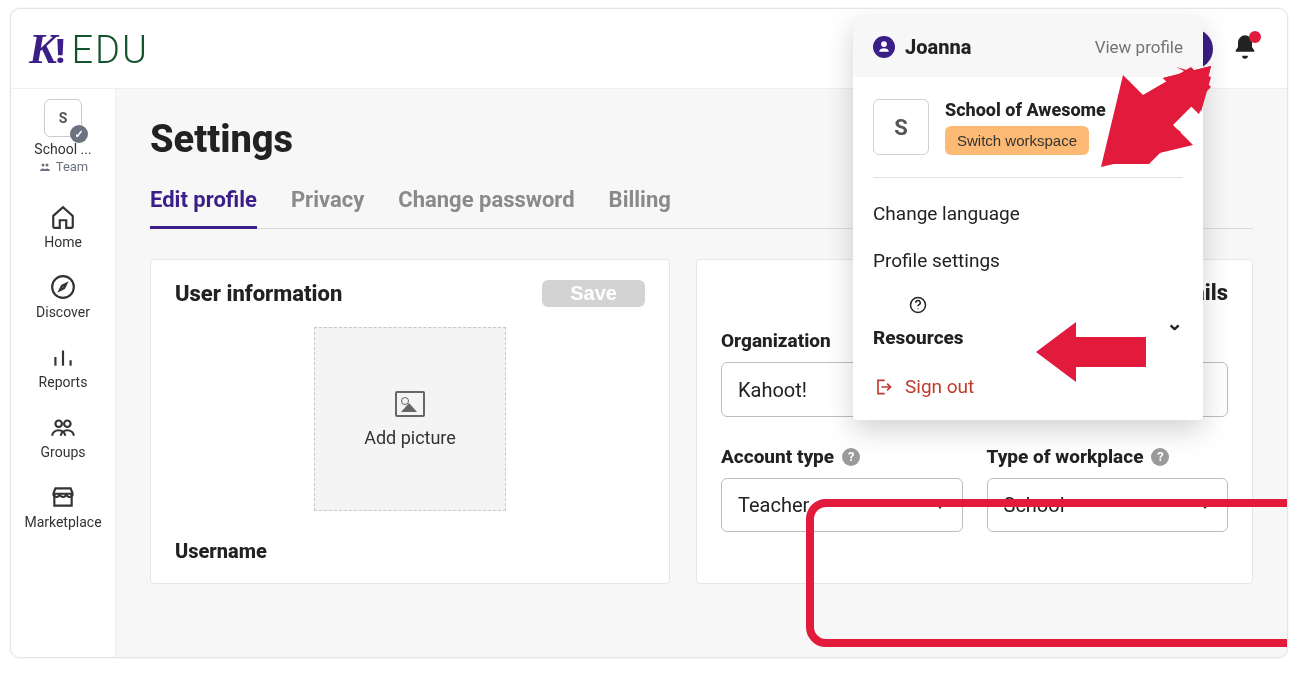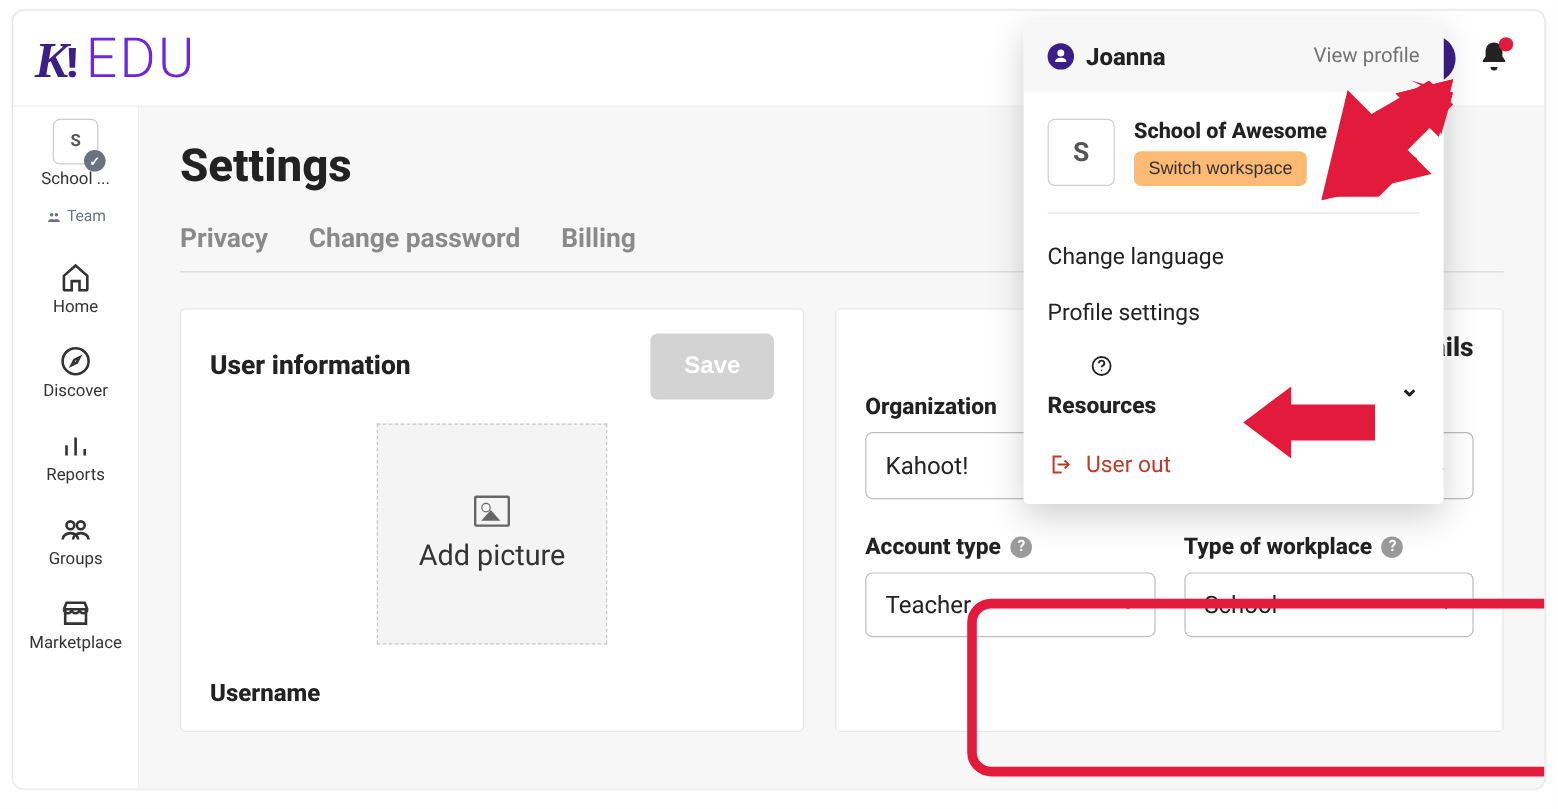--- a/index.html
+++ b/index.html
@@ -31,21 +31,21 @@
   }
   .logo {
     display: flex; align-items: baseline;
     font-weight: 900;
     color: #3b1e87;
     font-size: 36px;
     letter-spacing: 0.5px;
   }
   .logo .k { font-style: italic; font-family: Georgia, "Times New Roman", serif; font-size: 42px; margin-right: -2px; }
   .logo .excl { font-size: 34px; font-weight: 900; margin-right: 6px; }
-  .logo .edu { color: #6d28d9; font-weight: 300; font-size: 46px; letter-spacing: 2px; }
+  .logo .edu { color: #14532d; font-weight: 300; font-size: 38px; letter-spacing: 2px; }
   .topbar-spacer { flex: 1; }
   .btn-create {
     background: #1260be;
     color: #fff;
     font-weight: 800;
     font-size: 20px;
     padding: 12px 28px;
     border-radius: 6px;
     border: none;
     box-shadow: 0 2px 0 rgba(0,0,0,0.15);
@@ -90,21 +90,21 @@
     margin-bottom: 4px;
   }
   .sb-school-badge {
     position: absolute; right: -7px; bottom: -7px;
     width: 18px; height: 18px; border-radius: 50%;
     background: #6b7280; color: #fff;
     display: flex; align-items: center; justify-content: center;
     font-size: 11px;
   }
   .sb-school-name { font-size: 14px; color: #333; max-width: 80px; white-space: nowrap; overflow: hidden; text-overflow: ellipsis; text-align: center; }
-  .sb-team { display: flex; align-items: center; gap: 4px; color: #6b7280; font-size: 13px; margin-top: 16px;}
+  .sb-team { display: flex; align-items: center; gap: 4px; color: #6b7280; font-size: 13px; margin-top: 2px;}
   .sb-item {
     display: flex; flex-direction: column; align-items: center;
     color: #333; gap: 4px; margin: 12px 0;
     cursor: pointer;
     width: 100%;
   }
   .sb-item svg { width: 26px; height: 26px; stroke: #333; fill: none; stroke-width: 2; }
   .sb-item .sb-label { font-size: 14px; }
   
   .main {
@@ -130,35 +130,35 @@
   .card {
     background: #fff; border: 1px solid #e6e6e6; border-radius: 4px;
     padding: 20px 24px;
   }
   .card-left { flex: 0 0 520px; }
   .card-right { flex: 1; position: relative; }
   .card-head { display: flex; align-items: center; justify-content: space-between; margin-bottom: 20px; }
   .card-title { font-size: 22px; font-weight: 800; color: #222; text-align: right; }
   .btn-save {
     background: #d3d3d3; color: #fff; font-weight: 800;
-    border: none; border-radius: 6px; padding: 16px 28px; font-size: 20px;
+    border: none; border-radius: 6px; padding: 2px 28px; font-size: 20px;
   }
   .picture-box {
     width: 192px; height: 184px;
     border: 1px dashed #c7c7c7;
     background: #f4f4f4;
     margin: 8px auto 28px auto;
     display: flex; flex-direction: column; align-items: center; justify-content: center;
     gap: 10px; color: #333;
     cursor: pointer;
   }
   .picture-box .pic-icon { width: 30px; height: 26px; border: 2px solid #666; border-radius: 2px; position: relative; }
   .picture-box .pic-icon::before { content:''; position:absolute; left:4px; top:4px; width:6px; height:6px; border:1.5px solid #666; border-radius:50%; }
   .picture-box .pic-icon::after { content:''; position:absolute; left:4px; bottom:3px; width:0; height:0; border-left:8px solid transparent; border-right:8px solid transparent; border-bottom:9px solid #666; }
-  .picture-box .pic-label { font-size: 24px; }
+  .picture-box .pic-label { font-size: 18px; }
   .field-label { font-size: 20px; font-weight: 800; color: #222; margin-top: 12px; }
   
   .field-group { margin-top: 14px; }
   .field-row { display: flex; gap: 24px; }
   .field { flex: 1; }
   .field-caption { display: flex; align-items:center; gap:8px; font-size: 19px; font-weight: 800; color: #222; margin-bottom: 10px; }
   .help-icon { width: 18px; height: 18px; border-radius: 50%; background:#9a9a9a; color:#fff; font-size:13px; display:flex; align-items:center; justify-content:center; font-weight:700; }
   .select {
     border: 1.5px solid #bdbdbd; border-radius: 6px;
     padding: 14px 16px; font-size: 20px; color: #222;
@@ -298,20 +298,21 @@
             <path d="M3 9a3 3 0 0 0 6 0 3 3 0 0 0 6 0 3 3 0 0 0 6 0"></path>
           </svg>
         <span class="sb-label">Marketplace</span>
       </div>
     </div>
 
     <div class="main">
       <div class="page-title">Settings</div>
 
       <div class="tabs">
+        <div class="tab active">Edit profile</div>
         <div class="tab">Privacy</div>
         <div class="tab">Change password</div>
         <div class="tab">Billing</div>
       </div>
 
       <div class="cards-row">
 
         <div class="card card-left">
           <div class="card-head">
             <div class="card-title">User information</div>
@@ -413,21 +414,21 @@
           <span style="font-weight:800">Resources</span>
         </div>
         <span class="dd-chev">⌄</span>
       </div>
       <div class="dd-signout">
         <svg width="20" height="20" viewBox="0 0 24 24" fill="none" stroke-width="2">
             <path d="M14 4h-8v16h8"></path>
             <path d="M10 12h11"></path>
             <path d="M17 8l4 4-4 4"></path>
           </svg>
-        <span>User out</span>
+        <span>Sign out</span>
       </div>
     </div>
   </div>
 
   <svg class="arrow" style="left:1090px; top:58px;" width="110" height="100" viewBox="0 0 110 100">
     <polygon points="90,0 110,20 72,58 92,78 0,100 22,8 42,28" fill="#e21b3c" transform="rotate(0)"></polygon>
     <polygon points="10,95 95,10 75,0 110,10 100,45 90,25 25,90 50,95" fill="#e21b3c"></polygon>
   </svg>
   <svg class="arrow" style="left:1092px; top:55px;" width="110" height="105" viewBox="0 0 110 105">
     <path d="M10 100 L78 32 L60 14 L108 2 L96 50 L78 32 L30 80 Z" fill="#e21b3c"></path>

